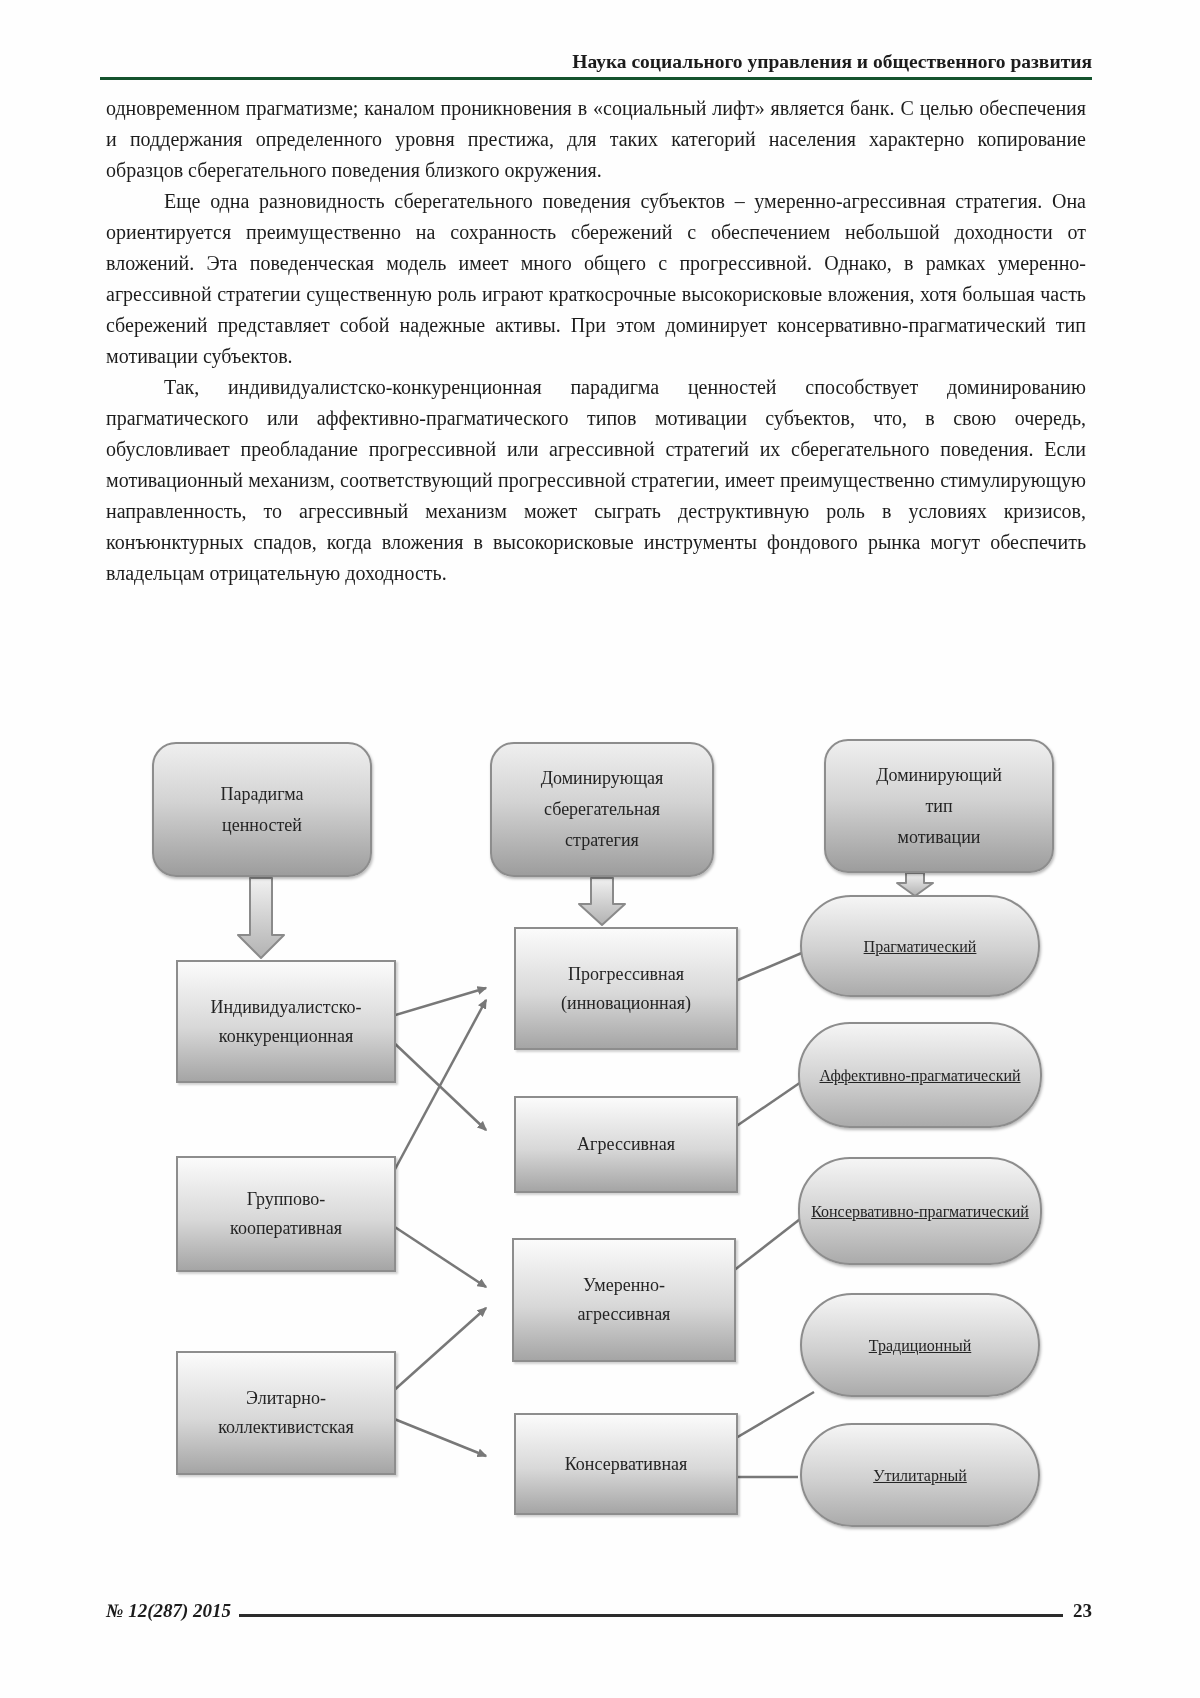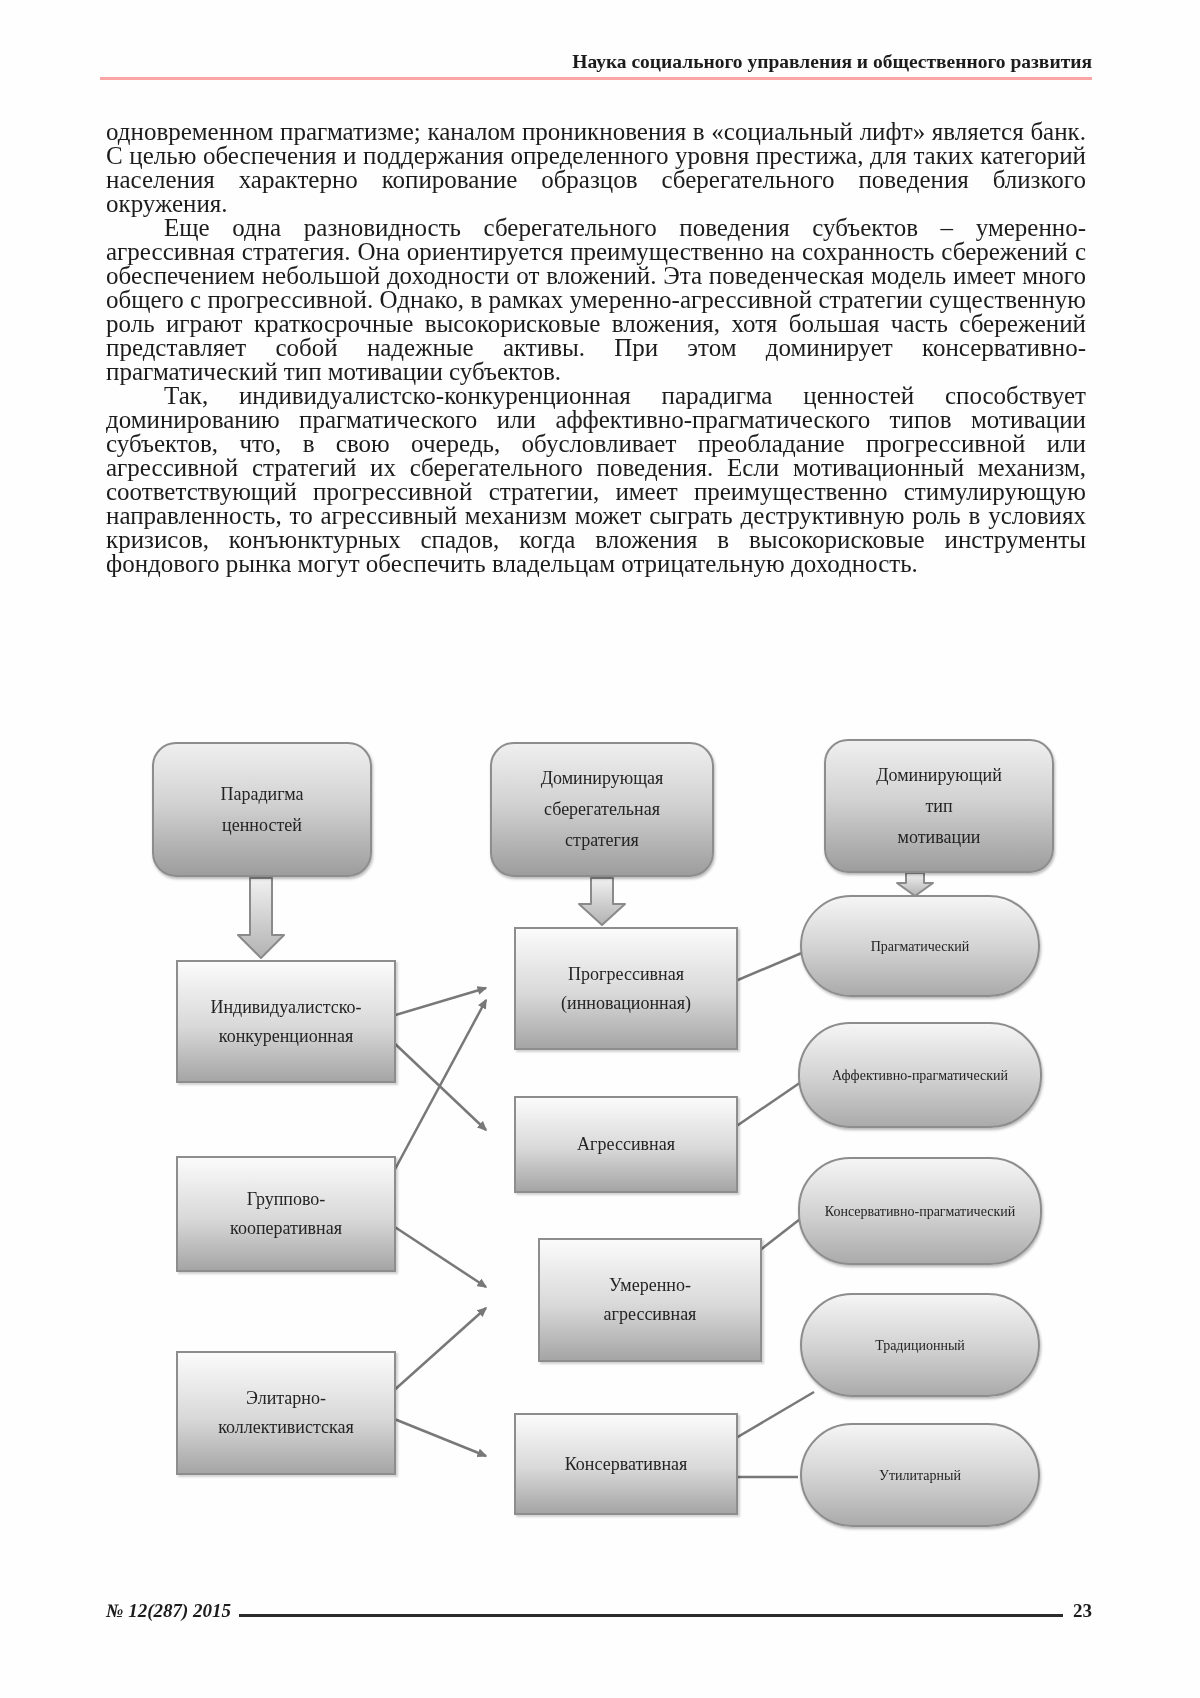--- a/index.html
+++ b/index.html
@@ -5,26 +5,26 @@
   html,body{margin:0;padding:0;}
   body{
     width:1200px;height:1698px;position:relative;background:#fefefe;
     font-family:"Liberation Serif","DejaVu Serif",serif;color:#1c1c1c;
     overflow:hidden;
   }
   
   .page-header{
     position:absolute;left:100px;top:50px;width:992px;
     text-align:right;font-weight:bold;font-size:19.5px;line-height:24px;
-    border-bottom:3px solid #fca5a5;padding-bottom:3px;
+    border-bottom:3px solid #14532d;padding-bottom:3px;
   }
   
   .article{
-    position:absolute;left:106px;top:120px;width:980px;
-    font-size:25px;line-height:24px;text-align:justify;
+    position:absolute;left:106px;top:93px;width:980px;
+    font-size:20px;line-height:31px;text-align:justify;
   }
   .article p{margin:0;}
   .article p.indent{text-indent:58px;}
   
   .diagram-svg{position:absolute;left:0;top:0;width:1200px;height:1698px;z-index:1;pointer-events:none;}
   .node{
     position:absolute;z-index:2;display:flex;align-items:center;justify-content:center;
     text-align:center;white-space:pre-line;font-size:18px;line-height:29px;color:#242424;
     box-sizing:border-box;border:2px solid #8d8d8d;
   }
@@ -32,36 +32,37 @@
     border-radius:24px;line-height:31px;
     background:linear-gradient(180deg,#efefef 0%,#d2d2d2 45%,#9d9d9d 100%);
     box-shadow:1px 2px 3px rgba(0,0,0,0.28);
   }
   .rect{
     background:linear-gradient(180deg,#fbfbfb 0%,#d8d8d8 55%,#a5a5a5 100%);
     box-shadow:2px 2px 2px rgba(0,0,0,0.18);
     margin-left:24px;
   }
   .stadium{
-    border-radius:52px;white-space:nowrap;font-size:14px;
+    border-radius:52px;white-space:nowrap;font-size:16px;
     background:linear-gradient(180deg,#f5f5f5 0%,#d0d0d0 55%,#ababab 100%);
     box-shadow:1px 2px 3px rgba(0,0,0,0.28);
+    text-decoration:underline;
   }
   
   #b-paradigm {left:152px;top:742px;width:220px;height:135px;}
   #b-strategy {left:490px;top:742px;width:224px;height:135px;}
   #b-motivation{left:824px;top:739px;width:230px;height:134px;}
   
   #r-ind {left:152px;top:960px;width:220px;height:123px;}
   #r-grp {left:152px;top:1156px;width:220px;height:116px;}
   #r-elit{left:152px;top:1351px;width:220px;height:124px;}
   
   #m-prog{left:490px;top:927px;width:224px;height:123px;}
   #m-aggr{left:490px;top:1096px;width:224px;height:97px;}
-  #m-mod {left:514px;top:1238px;width:224px;height:124px;}
+  #m-mod {left:488px;top:1238px;width:224px;height:124px;}
   #m-cons{left:490px;top:1413px;width:224px;height:102px;}
   
   #s-prag    {left:800px;top:895px;width:240px;height:102px;}
   #s-aff     {left:798px;top:1022px;width:244px;height:106px;}
   #s-consprag{left:798px;top:1157px;width:244px;height:108px;}
   #s-trad    {left:800px;top:1293px;width:240px;height:104px;}
   #s-util    {left:800px;top:1423px;width:240px;height:104px;}
   
   .figure-caption{
     position:absolute;left:106px;top:1528px;width:980px;z-index:2;

